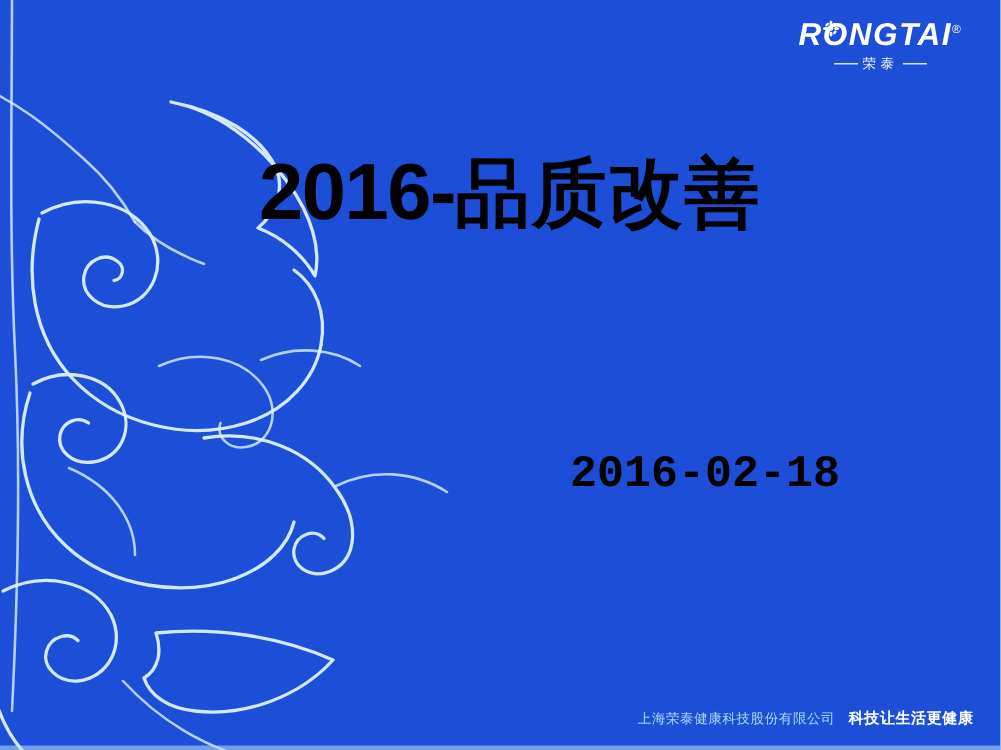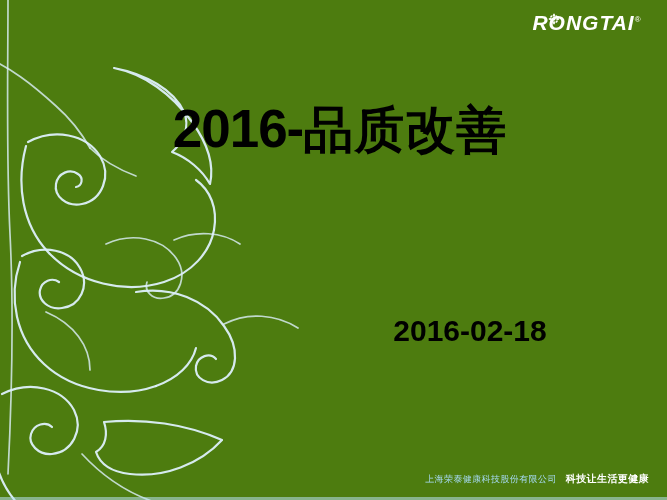--- a/index.html
+++ b/index.html
@@ -9,21 +9,21 @@
   }
   body {
     font-family: "Liberation Sans", sans-serif;
   }
 
   #slide {
     position: relative;
     width: 667px;
     height: 500px;
     overflow: hidden;
-    background: #4d7c0f;
+    background: #1d4ed8;
     box-sizing: border-box;
   }
 
   
   #ornament {
     position: absolute;
     left: -14px;
     top: -6px;
     width: 330px;
     height: 512px;
@@ -139,22 +139,22 @@
   #presenter-name {
     display: block;
     font-family: "DejaVu Serif", "Liberation Serif", serif;
     font-size: 32px;
     line-height: 1.28;
     letter-spacing: 1px;
     white-space: nowrap;
   }
   #presenter-date {
     display: block;
-    margin-top: 16px;
-    font-family: Liberation Sans, sans-serif;
+    margin-top: 2px;
+    font-family: Liberation Mono, monospace;
     font-weight: bold;
     font-size: 30px;
     letter-spacing: 0px;
     white-space: nowrap;
   }
 
   
   #footer {
     position: absolute;
     right: 18px;
@@ -251,20 +251,21 @@
           <ellipse cx="12" cy="19.4" rx="2" ry="3.4"></ellipse>
           <ellipse cx="4.6" cy="12" rx="3.4" ry="2"></ellipse>
           <ellipse cx="19.4" cy="12" rx="3.4" ry="2"></ellipse>
           <ellipse cx="6.8" cy="6.8" rx="2.9" ry="1.8" transform="rotate(-45 6.8 6.8)"></ellipse>
           <ellipse cx="17.2" cy="17.2" rx="2.9" ry="1.8" transform="rotate(-45 17.2 17.2)"></ellipse>
           <ellipse cx="17.2" cy="6.8" rx="2.9" ry="1.8" transform="rotate(45 17.2 6.8)"></ellipse>
           <ellipse cx="6.8" cy="17.2" rx="2.9" ry="1.8" transform="rotate(45 6.8 17.2)"></ellipse>
         </g>
       </svg>
     </span>
+    <span id="logo-sub"><span class="logo-rule"></span><span>荣泰</span><span class="logo-rule"></span></span>
   </div>
 
   <div id="title-block">
     <span class="title-line"><span class="lat">2016-</span><span class="cjk">品质改善</span></span>
   </div>
 
   <div id="presenter-block">
     <span id="presenter-date">2016-02-18</span>
   </div>
 

